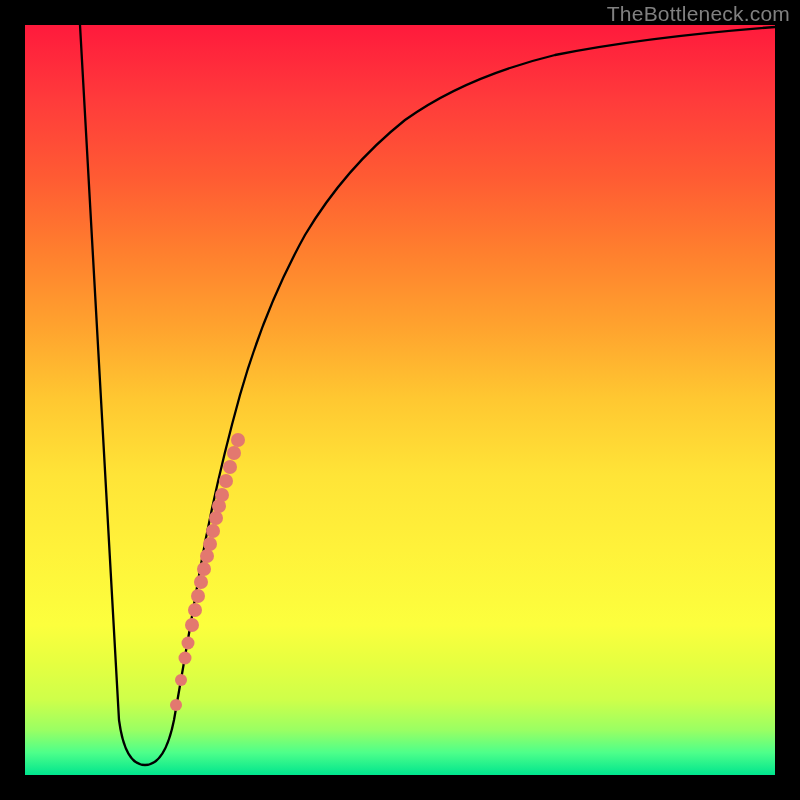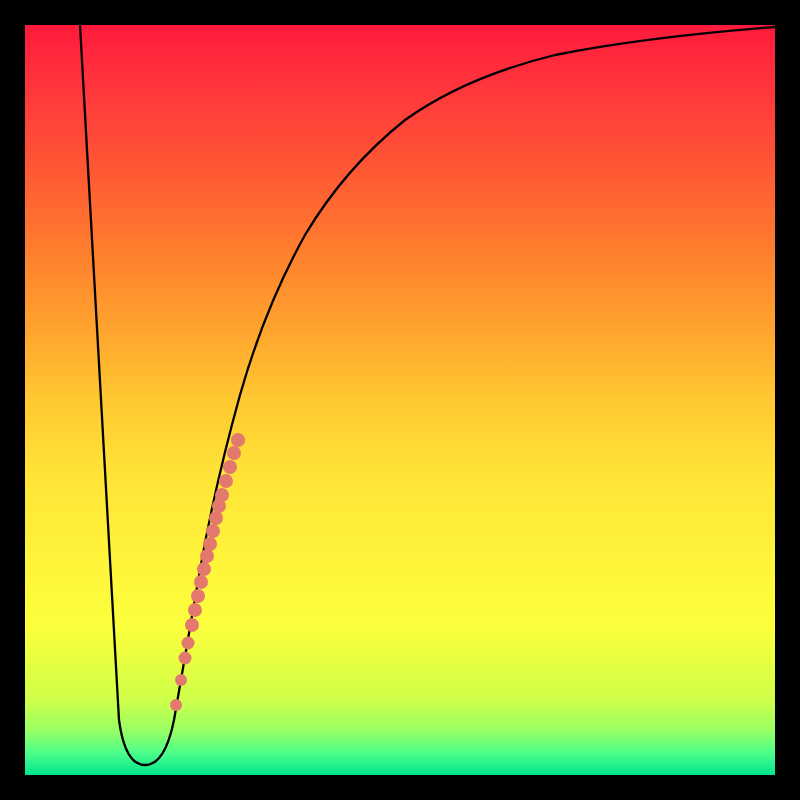--- a/index.html
+++ b/index.html
@@ -73,13 +73,14 @@
           <circle cx="191" cy="493" r="7" class="dot"></circle>
           <circle cx="194" cy="481" r="7" class="dot"></circle>
           <circle cx="197" cy="470" r="7" class="dot"></circle>
           <circle cx="201" cy="456" r="7" class="dot"></circle>
           <circle cx="205" cy="442" r="7" class="dot"></circle>
           <circle cx="209" cy="428" r="7" class="dot"></circle>
           <circle cx="213" cy="415" r="7" class="dot"></circle>
         </g>
     </svg>
   </div>
+  <div class="watermark">TheBottleneck.com</div>
 </div>
 
 </body></html>

